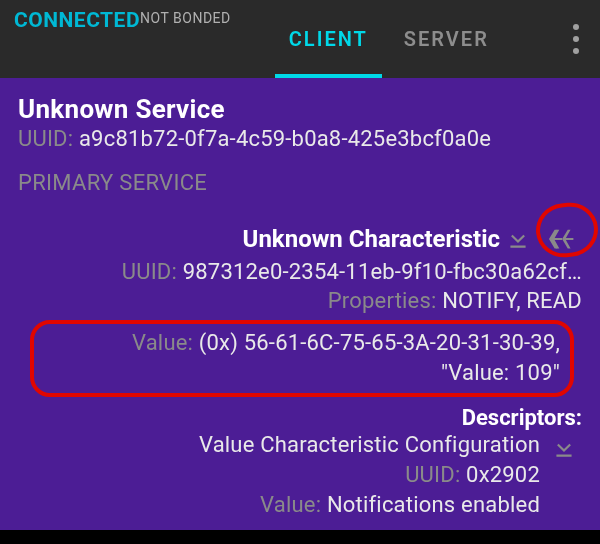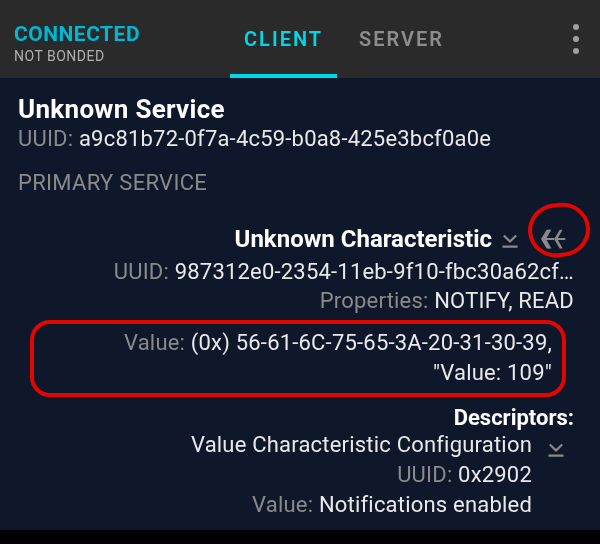--- a/index.html
+++ b/index.html
@@ -14,21 +14,21 @@
   .app-bar {
     height: 78px;
     background: #2a2a2a;
     display: flex;
     align-items: stretch;
     position: relative;
   }
   .status-block {
     padding: 8px 14px 0 14px;
     display: flex;
-    flex-direction: column;
+    flex-direction: row;
     justify-content: center;
     min-width: 200px;
   }
   .status-connected {
     color: #00b8d4;
     font-weight: 700;
     font-size: 21px;
     letter-spacing: 0.5px;
   }
   .status-bond {
@@ -72,22 +72,22 @@
   .overflow span {
     display: inline-block;
     width: 6px; height: 6px;
     background: #a0a0a0;
     border-radius: 50%;
     margin: 3px 0;
   }
   .overflow-wrap { display: flex; flex-direction: column; }
 
   .content {
-    padding: 16px 26px 10px 18px;
-    background: #0f172a;
+    padding: 16px 18px 10px 18px;
+    background: #4c1d95;
   }
   .service-heading {
     font-size: 26px;
     font-weight: 700;
     color: #fff;
     letter-spacing: 0.3px;
   }
   .uuid-line, .prop-line, .value-line, .desc-line {
     font-size: 22px;
     line-height: 1.35;

